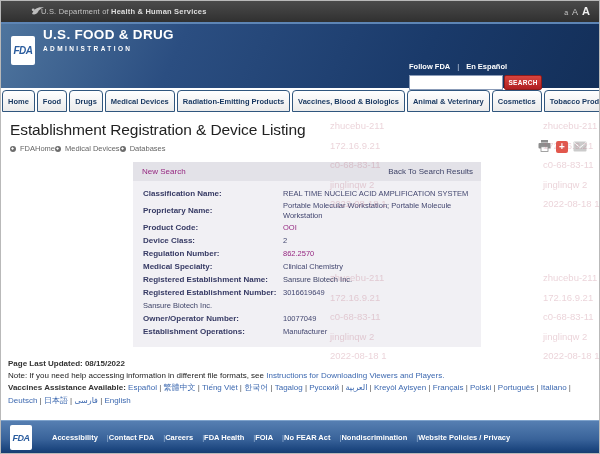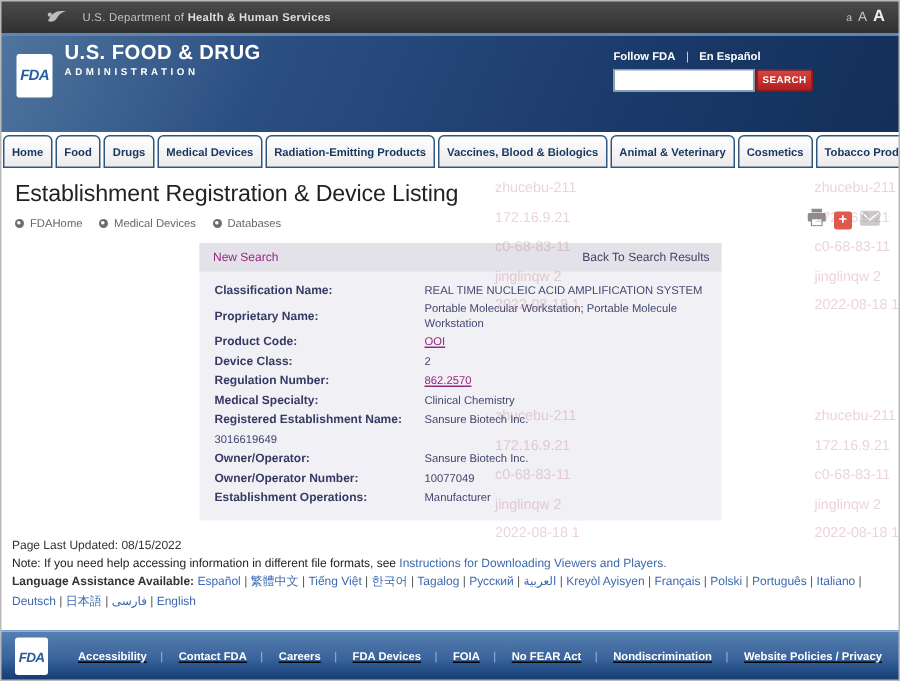--- a/index.html
+++ b/index.html
@@ -7,93 +7,93 @@
   body {
     font-family:"Liberation Sans", sans-serif;
     background:#fff; position:relative; overflow:hidden;
   }
   .frame { position:absolute; inset:0; box-shadow:inset 0 0 0 1px #b9b9b9; pointer-events:none; z-index:50; }
 
   
   .hhs-bar { height:22px; background:linear-gradient(#4c4c4c,#303030);
     display:flex; align-items:center; padding:0 10px 0 28px; position:relative; }
   .eagle { position:absolute; left:30px; top:3px; }
-  .hhs-text { font-size:7.5px; color:#c3c3c3; margin-left:27px; letter-spacing:.2px; }
+  .hhs-text { font-size:7.5px; color:#c3c3c3; margin-left:13px; letter-spacing:.2px; }
   .hhs-text b { color:#dedede; }
   .font-sizes { margin-left:auto; color:#c9c9c9; display:flex; align-items:baseline; gap:4px; }
   .fs1{font-size:7px;} .fs2{font-size:9px;} .fs3{font-size:11px; color:#efefef; font-weight:bold;}
 
   
   .fda-header { height:66px; position:relative;
     border-top:2px solid #5d85b5;
     background:linear-gradient(115deg,#4f759e 0%,#2b4e81 30%,#1a3a6a 70%,#132f59 100%); }
   .fda-logo { position:absolute; left:11px; top:12px; width:24px; height:29px;
     background:#fff; border-radius:2px; display:flex; align-items:center; justify-content:center;
     color:#2a5c9e; font-weight:bold; font-style:italic; font-size:10px; letter-spacing:-0.5px; }
   .brand { position:absolute; left:43px; top:3px; color:#fff; }
   .brand-1 { font-size:13.5px; font-weight:bold; letter-spacing:.3px; }
   .brand-2 { font-size:6.5px; font-weight:bold; letter-spacing:2.4px; margin-top:3px; }
   .header-right { position:absolute; right:57px; top:9px; width:134px; }
-  .follow-row { display:flex; gap:7px; align-items:center; color:#fff; font-size:7.5px; font-weight:bold; margin-bottom:4px; }
+  .follow-row { display:flex; gap:7px; align-items:center; color:#fff; font-size:7.5px; font-weight:bold; margin-bottom:4px;margin-top:29px; }
   .follow-sep { font-weight:normal; color:#cdd8ea; }
   .search-row { display:flex; align-items:stretch; }
   .search-input { width:94px; height:15px; border:1px solid #8b9cb8; background:#fff; font-size:8px; padding:0 3px; }
   .search-btn { width:38px; height:15px; margin-left:1px; border:1px solid #8e1b1b; border-radius:2px;
     background:linear-gradient(#d8453f,#b01f21); color:#fff; font-size:6.5px; font-weight:bold;
     font-family:"Liberation Sans",sans-serif; letter-spacing:.3px; cursor:pointer; }
 
   
   .nav-bar { height:24px; background:#fff; display:flex; gap:2px; align-items:stretch; padding:2px 1px 0 2px;text-align:right; }
   .tab { flex:0 1 auto; display:flex; align-items:center; white-space:nowrap;
     background:linear-gradient(#ffffff,#ebebeb); border:1px solid #30567e; border-radius:4px 4px 0 0;
     color:#16365f; font-size:7.5px; font-weight:bold; padding:0 5px; text-decoration:none; }
 
   
   .main { position:relative; }
   .page-title { font-size:15.5px; font-weight:normal; color:#222; margin:9px 0 0 10px; letter-spacing:-.1px; }
-  .breadcrumb { display:flex; gap:11px; align-items:center; margin:5px 0 0 10px; font-size:7.5px; }
+  .breadcrumb { display:flex; align-items:center; margin:5px 0 0 10px; font-size:7.5px; }
   .crumb { display:flex; align-items:center; gap:4px; }
   .dot { width:6px; height:6px; border-radius:50%; display:inline-block;
     background:radial-gradient(circle at 42% 42%, #ffffff 0 16%, #6d6d6d 30% 72%, #a5a5a5 100%); }
   .crumb-link { color:#666; text-decoration:none; }
   .title-icons { position:absolute; right:13px; top:17px; display:flex; gap:5px; align-items:center; }
   .share-badge { width:12px; height:12px; background:#e2574c; border-radius:2px; color:#fff;
     font-size:10px; font-weight:bold; line-height:11px; text-align:center; }
 
   
   .results-box { width:348px; margin:9px 0 0 133px; background:#f1f0f4; padding-bottom:8px; }
   .results-header { background:#e3e2e8; padding:5px 8px 5px 9px; display:flex; justify-content:space-between;
     align-items:center; font-size:8px; }
   .new-search { color:#962881; text-decoration:none; }
   .back-link { color:#3f4468; text-decoration:none;padding-left:47px; }
   .rows { padding:6px 8px 0 10px; }
   .row { display:grid; grid-template-columns:140px 1fr; align-items:center; padding:1px 0; min-height:13px; }
   .field-label { font-size:8px; font-weight:bold; color:#363a64; line-height:1.25; padding-right:6px; }
   .field-value { font-size:7.5px; line-height:1.3; }
   .field-value a { color:#434770; text-decoration:none; cursor:default; }
-  .field-value a.link-purple { color:#962881; text-decoration:underline; cursor:pointer;margin-top:40px; }
+  .field-value a.link-purple { color:#962881; cursor:pointer;margin-top:40px; }
   .field-value a.link-dark { color:#3f4468; cursor:pointer; }
 
   
   .page-footer { margin:11px 10px 0 8px; font-size:8px; color:#222; line-height:1.55; }
-  .updated { font-weight:normal; color:#333; }
+  .updated { font-weight:bold; color:#333; }
   .note-line a { color:#3d69b0; text-decoration:none; }
   .lang-label { font-weight:bold; color:#333; }
   .lang { color:#3d69b0; text-decoration:none; }
   .lang:not(:last-of-type)::after { content:" | "; color:#555; }
 
   
   .bottom-bar { position:absolute; left:0; right:0; bottom:0; height:34px;
     border-top:1px solid #7fa3cc;
     background:linear-gradient(#567fb2 0%,#39639a 55%,#1d4780 85%,#153a6d 100%);
     display:flex; align-items:center; padding:0 8px 0 10px; }
   .bottom-logo { width:22px; height:25px; background:#fff; border-radius:2px; display:flex;
     align-items:center; justify-content:center; color:#2a5c9e; font-weight:bold; font-style:italic;
     font-size:9px; letter-spacing:-0.5px; }
-  .bottom-links { flex:1; display:flex; justify-content:space-between; align-items:center; margin:0 4px 0 20px;text-decoration:underline; }
+  .bottom-links { flex:1; display:flex; justify-content:flex-start; align-items:center; margin:0 4px 0 20px; }
   .bottom-link { color:#fff; font-size:7.5px; font-weight:bold; text-decoration:none; white-space:nowrap; }
   .bottom-link:not(:last-of-type)::after { content:"|"; color:#9db8d8; font-weight:normal; padding-left:9px; }
 
   
   .wm { position:absolute; width:110px; font-size:9.5px; line-height:19.5px;
     color:rgba(190,110,130,.30); z-index:6; pointer-events:none; white-space:nowrap; }
   .wm-a{left:330px;top:116px;} .wm-b{left:543px;top:116px;}
   .wm-c{left:330px;top:268px;} .wm-d{left:543px;top:268px;}
 </style>
 </head>
@@ -246,27 +246,27 @@
         </div>
 
         <div class="row">
           <div class="field-label">Registered Establishment Name:</div>
           <div class="field-value">
             <a href="#" class="link-dark">Sansure Biotech Inc.</a>
           </div>
         </div>
 
         <div class="row">
+          <div class="field-label">Registered Establishment Number:</div>
           <div class="field-value">
             <a href="#" class="text">3016619649</a>
           </div>
         </div>
 
         <div class="row">
-          <div class="field-label">Owner/Operator:</div>
           <div class="field-value">
             <a href="#" class="link-dark">Sansure Biotech Inc.</a>
           </div>
         </div>
 
         <div class="row">
           <div class="field-label">Owner/Operator Number:</div>
           <div class="field-value">
             <a href="#" class="text">10077049</a>
           </div>
@@ -280,36 +280,36 @@
         </div>
       </div>
   </div>
 
   <div class="page-footer">
     <div class="updated">Page Last Updated: 08/15/2022</div>
     <div class="note-line">
       <span>Note: If you need help accessing information in different file formats, see </span><a href="#">Instructions for Downloading Viewers and Players.</a>
     </div>
     <div class="lang-line">
-      <span class="lang-label">Language Assistance Available:</span>
+      <span class="lang-label">Vaccines Assistance Available:</span>
       <span>
         
       <a href="#" class="lang">Español</a><a href="#" class="lang">繁體中文</a><a href="#" class="lang">Tiếng Việt</a><a href="#" class="lang">한국어</a><a href="#" class="lang">Tagalog</a><a href="#" class="lang">Русский</a><a href="#" class="lang">العربية</a><a href="#" class="lang">Kreyòl Ayisyen</a><a href="#" class="lang">Français</a><a href="#" class="lang">Polski</a><a href="#" class="lang">Português</a><a href="#" class="lang">Italiano</a><a href="#" class="lang">Deutsch</a><a href="#" class="lang">日本語</a><a href="#" class="lang">فارسی</a><a href="#" class="lang">English</a></span>
     </div>
   </div>
 </div>
 
 <div class="bottom-bar">
   <div class="bottom-logo">FDA</div>
   <div class="bottom-links">
 
   <a href="#" class="bottom-link">Accessibility</a>
       <a href="#" class="bottom-link">Contact FDA</a>
       <a href="#" class="bottom-link">Careers</a>
-      <a href="#" class="bottom-link">FDA Devices</a>
+      <a href="#" class="bottom-link">FDA Health</a>
       <a href="#" class="bottom-link">FOIA</a>
       <a href="#" class="bottom-link">No FEAR Act</a>
       <a href="#" class="bottom-link">Nondiscrimination</a>
       <a href="#" class="bottom-link">Website Policies / Privacy</a>
     </div>
 </div>
 
 <div class="wm wm-a">
 
 <div>zhucebu-211</div>

